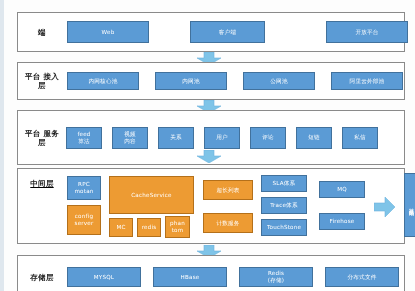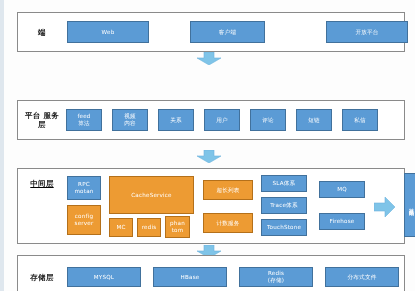--- a/index.html
+++ b/index.html
@@ -69,21 +69,21 @@
   #layer-end .layer-body{justify-content:flex-start;padding-left:6px;gap:0;}
   #layer-end .box{height:22px;}
   .e1{width:82px;margin-right:41px;}
   .e2{width:75px;margin-right:61px;}
   .e3{width:82px;}
   
   #layer-access{top:62px;height:38px;}
   #layer-access .layer-body{justify-content:flex-start;padding-left:6px;}
   #layer-access .box{height:18px;width:72px;margin-right:16px;}
   
-  #layer-service{top:100px;height:40px;}
+  #layer-service{top:110px;height:55px;}
   #layer-service .layer-body{justify-content:flex-start;padding-left:5px;}
   #layer-service .box{height:22px;width:36px;margin-right:10px;}
   
   #layer-middle{top:168px;height:76px;text-decoration:underline;}
   #layer-middle .layer-label{align-self:flex-start;margin-top:10px;}
   #layer-middle .layer-body{display:block;padding:0;}
   .mid{position:absolute;}
   .m-rpc{left:6px;top:7px;width:34px;height:24px;}
   .m-cfg{left:6px;top:36px;width:34px;height:30px;}
   .m-cache{left:48px;top:7px;width:85px;height:38px;}
@@ -138,20 +138,30 @@
       <div class="box e3">开放平台</div>
     </div>
   </div>
 
   <div class="down-arrow a1">
     <svg viewBox="0 0 26 13" width="26" height="13">
       <polygon points="8,0 18,0 18,6 25,6 13,13 1,6 8,6" fill="#7fc4e8" stroke="#6bb3dd" stroke-width="0.6"></polygon>
     </svg>
   </div>
 
+  <div class="layer" id="layer-access">
+    <div class="layer-label">平台
+接入层</div>
+    <div class="layer-body">
+      <div class="box">内网核心池</div>
+      <div class="box">内网池</div>
+      <div class="box">公网池</div>
+      <div class="box">阿里云外部池</div>
+    </div>
+  </div>
 
   <div class="down-arrow a2">
     <svg viewBox="0 0 26 13" width="26" height="13">
       <polygon points="8,0 18,0 18,6 25,6 13,13 1,6 8,6" fill="#7fc4e8" stroke="#6bb3dd" stroke-width="0.6"></polygon>
     </svg>
   </div>
 
   <div class="layer" id="layer-service">
     <div class="layer-label">平台
 服务层</div>

